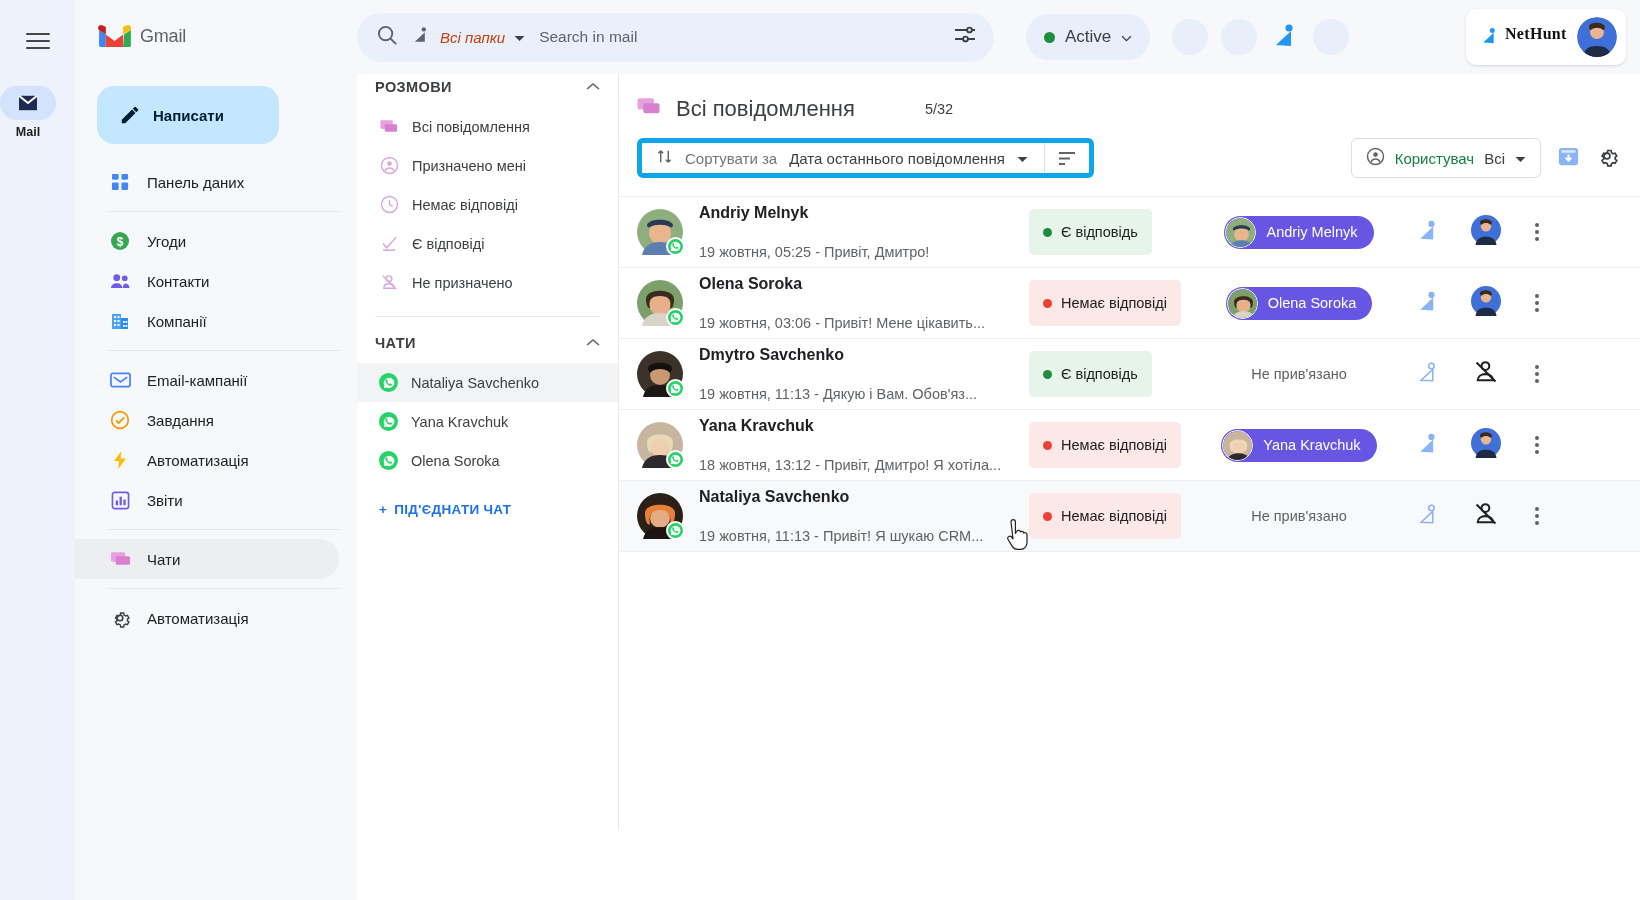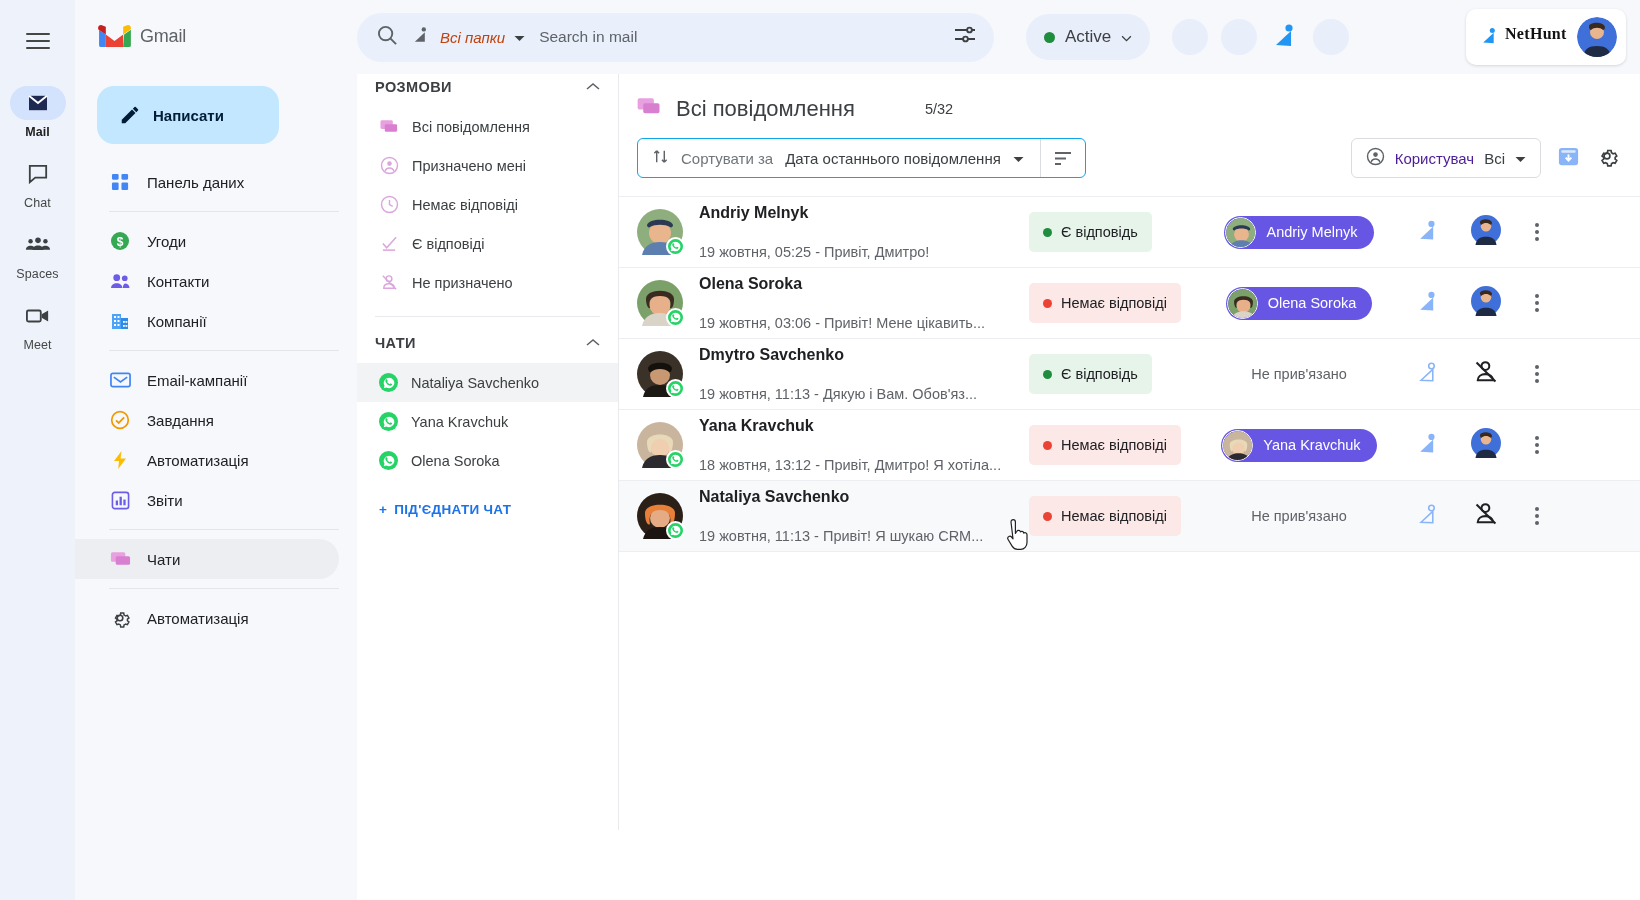--- a/index.html
+++ b/index.html
@@ -18,21 +18,21 @@
     display: flex; flex-direction: column; align-items: center;
     padding-top: 18px;
     flex: 0 0 75px;
   }
   .hamburger {
     width: 46px; height: 46px; border-radius: 50%;
     display: flex; flex-direction: column; justify-content: center; align-items: center; gap: 5px;
     cursor: pointer;
   }
   .hamburger span { display:block; width: 24px; height: 2px; background: #444746; border-radius: 2px; }
-  .rail-items { margin-top: 22px; display: flex; flex-direction: column; align-items: center; gap: 18px; width: 100%; }
+  .rail-items { margin-top: 22px; display: flex; align-items: center; gap: 18px; width: 100%; }
   .rail-item { display: flex; flex-direction: column; align-items: center; cursor: pointer; width: 100%; }
   .rail-icon-box {
     width: 56px; height: 34px; border-radius: 17px;
     display: flex; align-items: center; justify-content: center;
   }
   .rail-item.active .rail-icon-box { background: #d3e2fd; }
   .rail-label { font-size: 12.5px; color: #444746; margin-top: 5px; letter-spacing: .1px; }
   .rail-item.active .rail-label { font-weight: bold; color: #1f1f1f; }
 
   
@@ -113,41 +113,41 @@
   }
   .brandname { font-family: "Liberation Serif", serif; font-weight: bold; font-size: 16px; letter-spacing:.3px; color:#111; }
   .avatar-img { width: 40px; height: 40px; border-radius: 50%; overflow:hidden; }
 
   
   .main { position:absolute; left: 619px; top: 74px; width: 1021px; height: 826px; background:#fff; }
   .main-head { display:flex; align-items:center; gap: 70px; padding: 22px 0 0 18px; }
   .main-title { font-size: 22px; color: #3c4043; }
   .main-count { font-size: 14.5px; color: #3c4043; }
   .toolbar { display:flex; align-items:center; padding: 16px 22px 0 18px; }
-  .sortbox { display:flex; align-items:center; height: 40px; border: 1px solid #0ea5e9; border-radius: 6px; overflow:hidden; }
+  .sortbox { display:flex; align-items:center; height: 40px; border: 5px solid #0ea5e9; border-radius: 6px; overflow:hidden; }
   .sort-main { display:flex; align-items:center; gap: 12px; padding: 0 16px 0 14px; height:100%; cursor:pointer; }
   .sort-label { font-size: 15px; color: #70757a; }
   .sort-value { font-size: 15px; color: #3c4043; }
   .sort-div { width:1px; height: 100%; background:#dadce0; }
   .sort-dir { width: 44px; height:100%; display:flex; align-items:center; justify-content:center; cursor:pointer; }
   .tb-right { margin-left:auto; display:flex; align-items:center; gap: 16px; }
   .userbox { display:flex; align-items:center; gap: 10px; height: 40px; border: 1px solid #dadce0; border-radius: 6px; padding: 0 14px; cursor:pointer; }
-  .user-label { font-size: 15px; color: #4c1d95; }
+  .user-label { font-size: 15px; color: #15803d; }
   .user-value { font-size: 15px; color: #3c4043; }
 
   .rows { margin-top: 18px; border-top: 1px solid #eceef1; }
   .row { display:flex; align-items:center; height: 71px; border-bottom:1px solid #eceef1; padding: 0 22px 0 18px; cursor:pointer; }
   .row.hover { background:#f8f9fa; }
   .row-ava { position:relative; width:46px; height:46px; flex:0 0 46px; }
   .row-ava .pic { width:46px; height:46px; border-radius:50%; overflow:hidden; }
   .row-ava .wabadge { position:absolute; right:-2px; bottom:-1px; width:19px; height:19px; border-radius:50%; background:#25d366; border:2px solid #fff; display:flex; align-items:center; justify-content:center; }
   .row-txt { margin-left: 16px; width: 330px; }
   .row-name { font-size: 16px; font-weight: bold; color: #202124; }
   .row-prev { font-size: 14.5px; color: #5f6368; margin-top: 22px; white-space:nowrap; overflow:hidden; text-overflow:ellipsis; }
-  .badge { display:flex; align-items:center; gap:9px; height:40px; padding: 0 14px; border-radius:5px; font-size:14.5px; color:#202124; }
+  .badge { display:flex; align-items:center; gap:9px; height:46px; padding: 0 14px; border-radius:5px; font-size:14.5px; color:#202124; }
   .badge.ok { background:#e6f4ea; }
   .badge.no { background:#fce8e6; }
   .bdot { width:9px; height:9px; border-radius:50%; }
   .bdot.ok { background:#1e8e3e; }
   .bdot.no { background:#ea4335; }
   .badge-col { width: 170px; display:flex; }
   .chip-col { width: 200px; display:flex; align-items:center; justify-content:center; }
   .chip { display:flex; align-items:center; height:33px; background:#6656e3; border-radius:17px; padding-right:16px; }
   .chip .cp { width:31px; height:31px; border-radius:50%; overflow:hidden; border:1px solid #fff; margin:1px; }
   .chip .cn { color:#fff; font-size:14.5px; margin-left:9px; }

